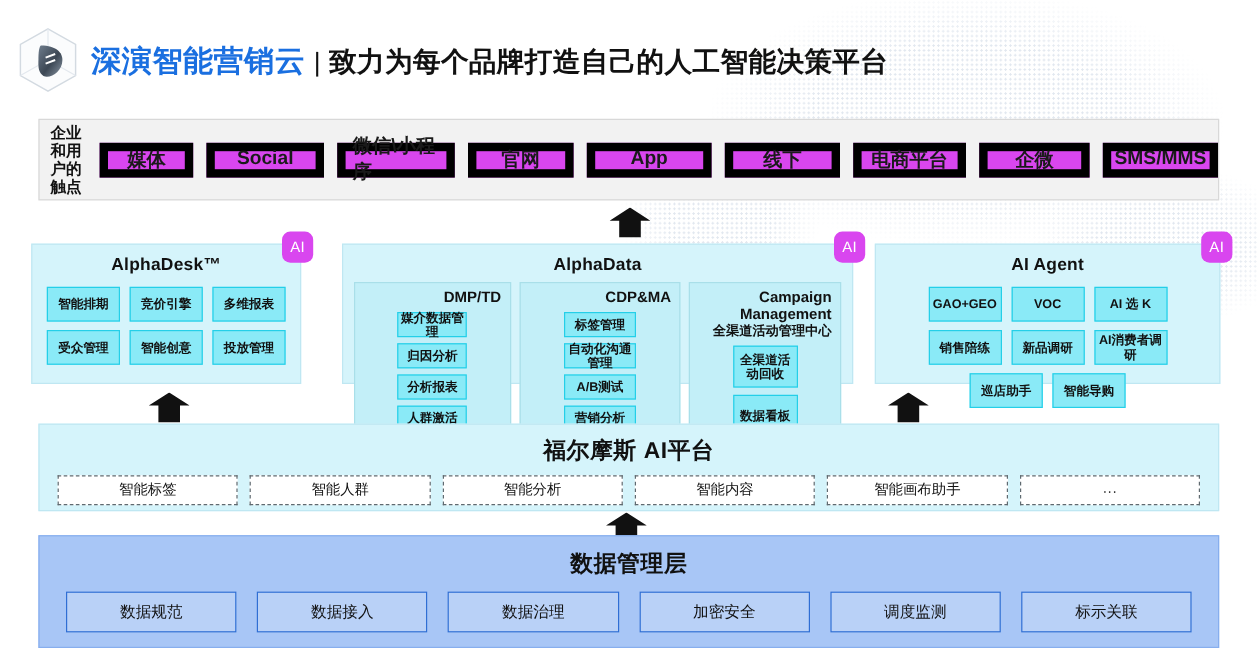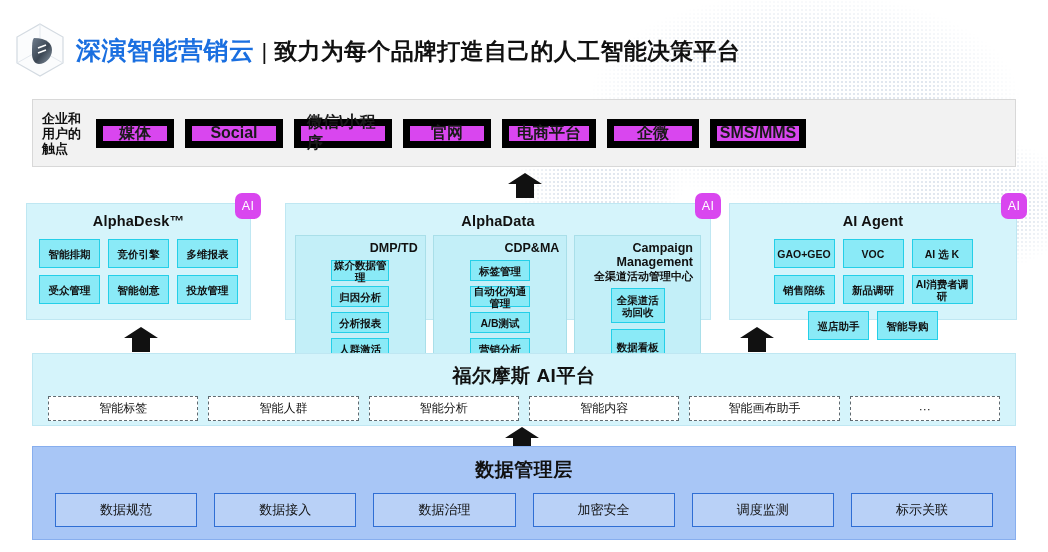--- a/index.html
+++ b/index.html
@@ -170,20 +170,22 @@
   </div>
 </div>
 
 <div class="touch-band">
   <div class="touch-label">企业和用户的触点</div>
   <div class="touch-items" id="touch-items">
       <div class="touch-chip" style="width: 78px;">媒体</div>
       <div class="touch-chip" style="width: 98px;">Social</div>
       <div class="touch-chip" style="width: 98px;">微信\小程序</div>
       <div class="touch-chip" style="width: 88px;">官网</div>
+      <div class="touch-chip" style="width: 104px;">App</div>
+      <div class="touch-chip" style="width: 96px;">线下</div>
       <div class="touch-chip" style="width: 94px;">电商平台</div>
       <div class="touch-chip" style="width: 92px;">企微</div>
       <div class="touch-chip" style="width: 96px;">SMS/MMS</div>
     </div>
 </div>
 
 <div id="arrows-layer">
     <div class="arrow" style="left: 508px; top: 173px;">
       <svg width="34" height="25" viewBox="0 0 34 25">
         <polygon points="17,0 34,11 26,11 26,25 8,25 8,11 0,11" fill="#111111"></polygon>

